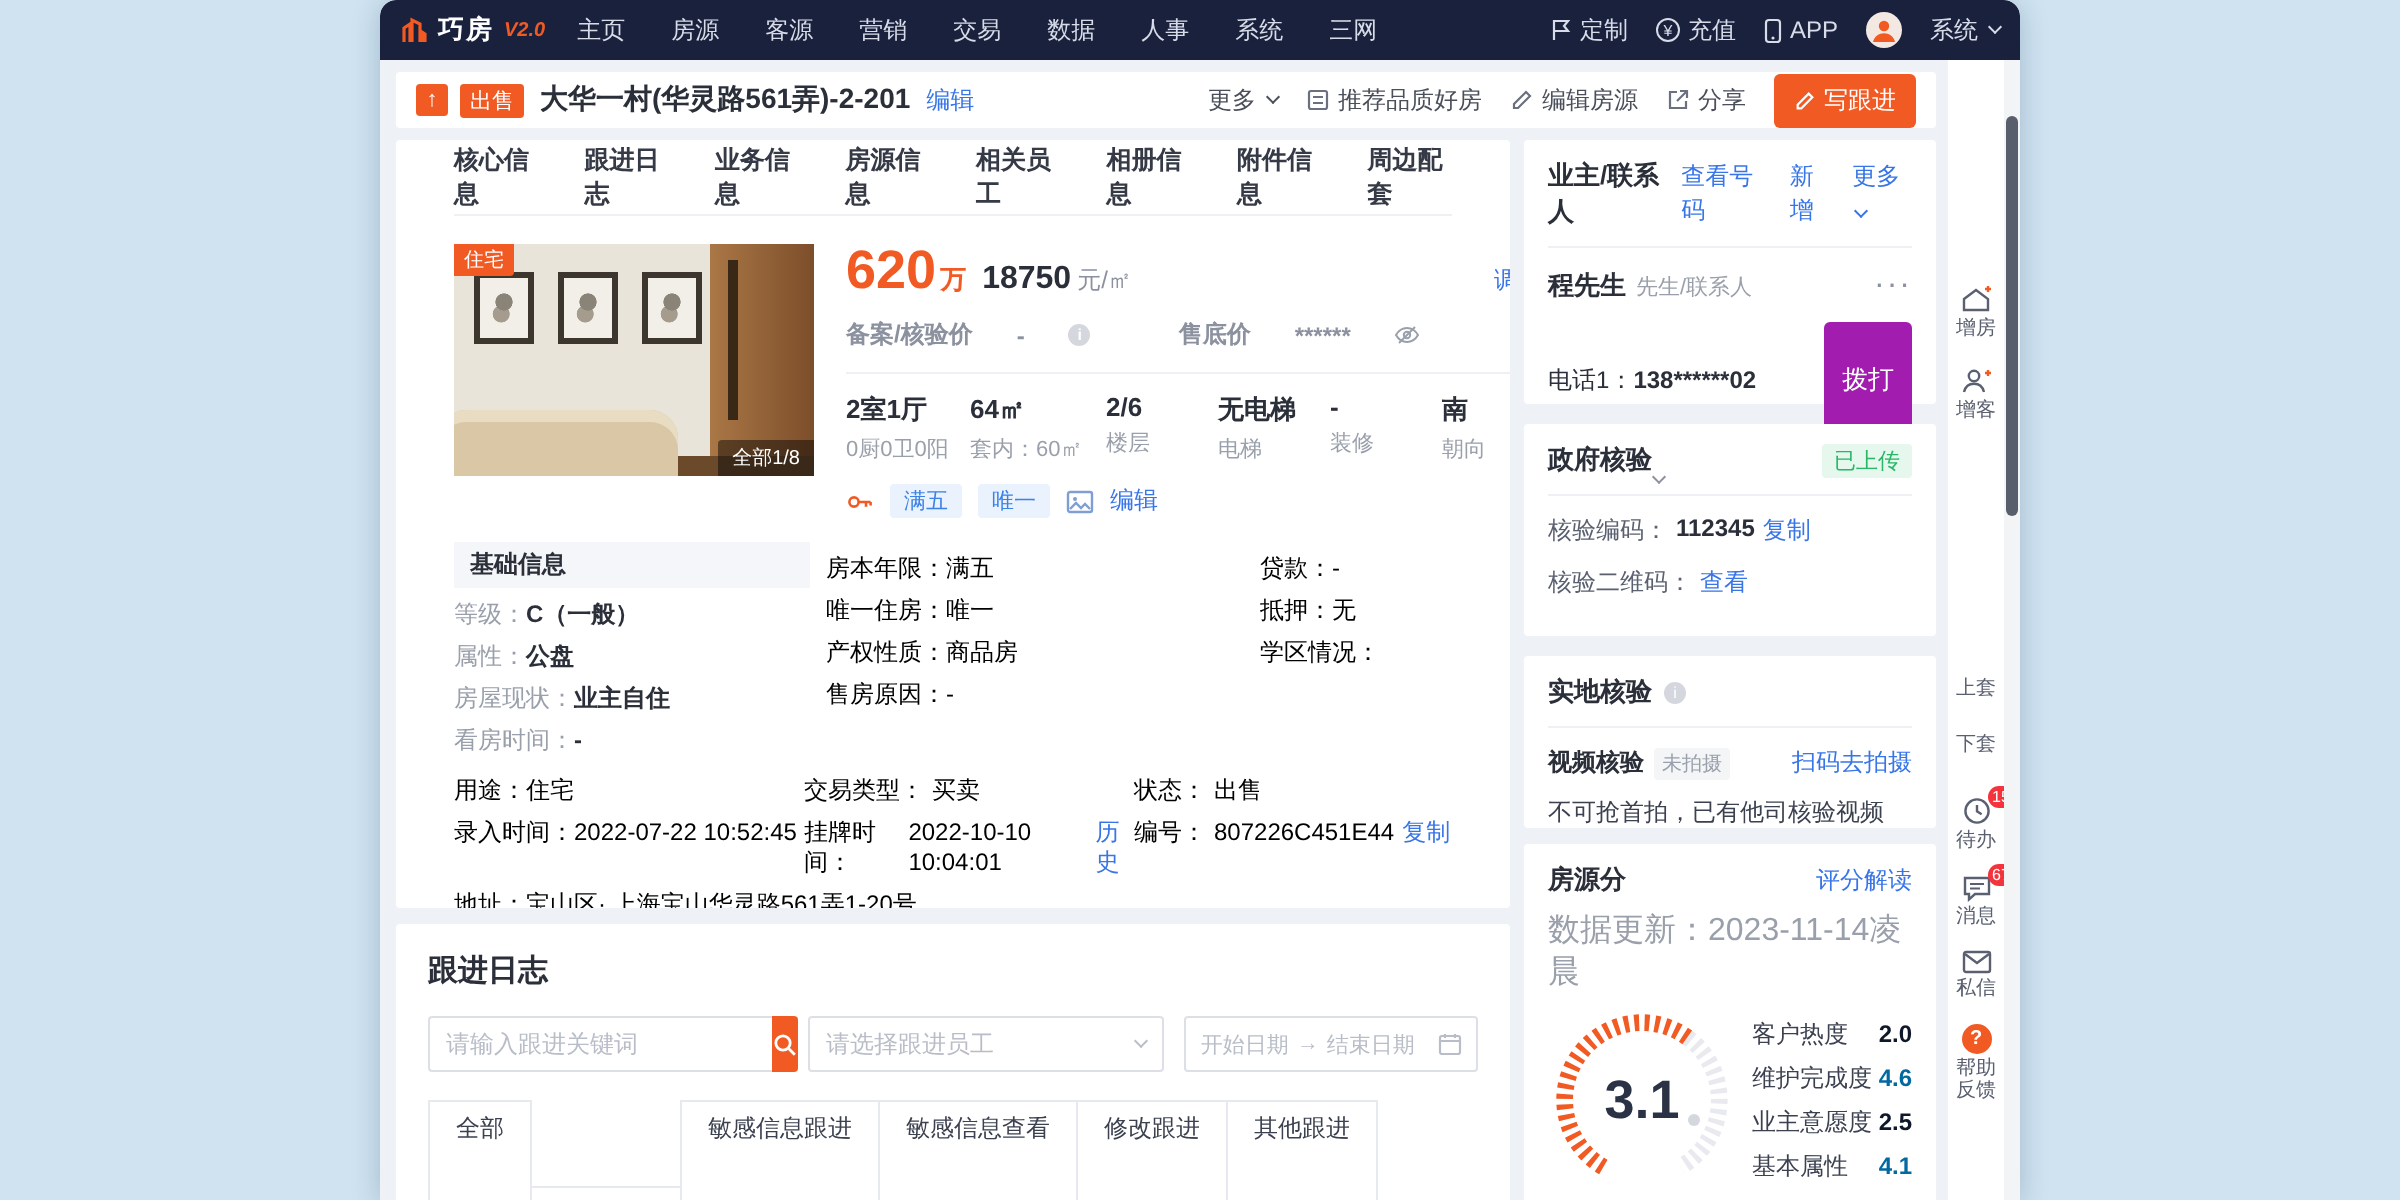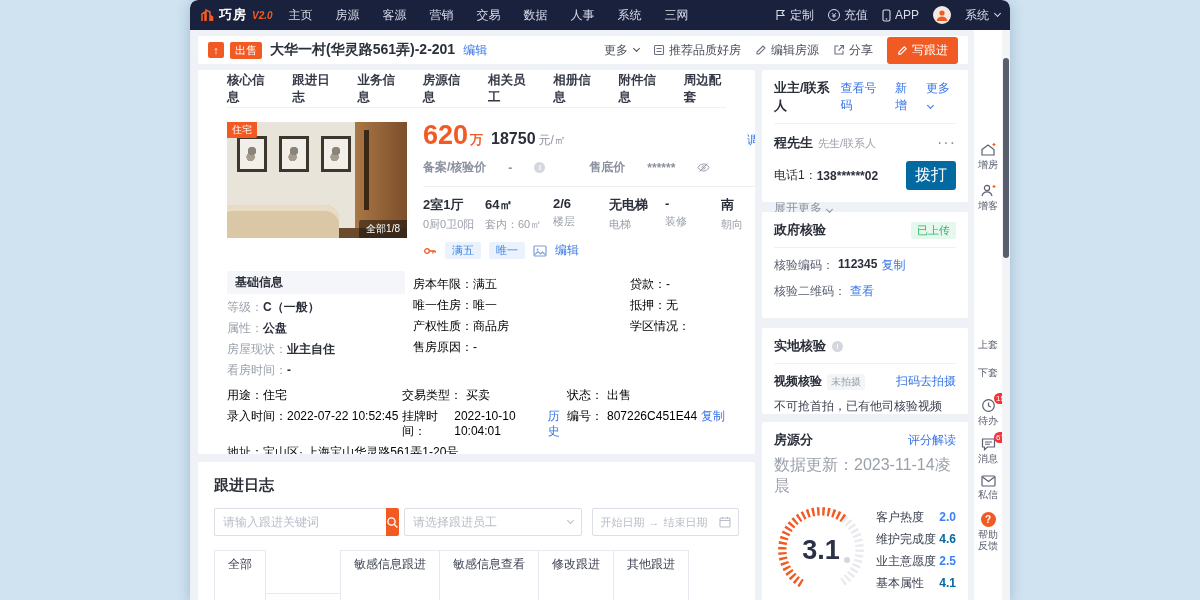--- a/index.html
+++ b/index.html
@@ -112,41 +112,41 @@
   .sc-head { display:flex; align-items:center; }
   .sc-title { font-size:13px; font-weight:bold; color:#2b2f3a; }
   .sc-links { margin-left:auto; display:flex; gap:8px; }
   .sc-divider { border:none; border-top:1px solid #eef0f4; margin:8px 0 0; }
   .contact-card { height:132px; }
   .c-name-row { display:flex; align-items:center; margin-top:10px; }
   .c-name { font-size:13px; font-weight:bold; color:#2b2f3a; }
   .c-role { font-size:11px; color:#9aa0ab; margin-left:5px; }
   .c-more { margin-left:auto; color:#8b919e; cursor:pointer; letter-spacing:1px; }
   .c-phone-row { display:flex; align-items:center; margin-top:9px; font-size:12px; color:#2b2f3a; }
-  .btn-call { margin-left:auto; background:#0369a1; color:#fff; border:none; border-radius:3px; font-size:16px; padding:4px 9px; cursor:pointer; }
+  .btn-call { margin-left:auto; background:#a21caf; color:#fff; border:none; border-radius:3px; font-size:13px; padding:20px 9px; cursor:pointer; }
   .c-expand { margin-top:10px; font-size:12px; color:#8b919e; cursor:pointer; }
   .gov-card { margin-top:10px; height:106px; }
   .badge-green { margin-left:auto; background:#e6f7ee; color:#27b766; font-size:11px; padding:1px 6px; border-radius:2px; }
   .g-row { display:flex; margin-top:9px; font-size:12px; color:#5a6070; gap:4px; }
   .g-row .gv { color:#2b2f3a; font-weight:bold; }
   .site-card { margin-top:10px; height:86px; }
   .s-row { display:flex; align-items:center; margin-top:9px; font-size:12px; }
   .s-bold { font-weight:bold; color:#2b2f3a; }
   .badge-gray { background:#f4f5f7; color:#9aa0ab; font-size:10px; padding:1px 4px; border-radius:2px; margin-left:5px; }
   .s-note { margin-top:8px; font-size:12px; color:#3c4150; }
   .score-card { margin-top:8px; flex:1; }
   .updated { font-size:16px; color:#9aa0ab; margin-top:6px; }
   .gaugewrap { display:flex; margin-top:6px; align-items:center; }
   .gauge { position:relative; width:94px; height:94px; flex:none; }
   .gauge .num { position:absolute; left:0; top:0; width:100%; height:100%; display:flex; align-items:center; justify-content:center; font-size:27px; font-weight:bold; color:#2b3245; }
   .gauge .dot { position:absolute; right:18px; bottom:34px; width:6px; height:6px; border-radius:50%; background:#d4d7dd; }
   .metrics { flex:1; margin-left:8px; }
   .metric { display:flex; font-size:12px; color:#3c4150; line-height:22px; }
   .metric b { margin-left:auto; color:#0369a1; }
-  .metric b.red { color:#3b82f6; }
+  .metric b.red { color:#0f172a; }
   .beat { font-size:12px; color:#3c4150; margin-top:4px; }
   .m-row { display:flex; margin-top:9px; font-size:12.5px; font-weight:bold; color:#2b2f3a; }
   .m-row b { margin-left:auto; }
 
   
   .rail { position:absolute; top:30px; right:8px; bottom:0; width:28px; background:#fff; display:flex; flex-direction:column; align-items:center; }
   .rail-item { display:flex; flex-direction:column; align-items:center; gap:2px; font-size:10px; color:#5a6070; cursor:pointer; position:relative; }
   .rail-item .lbl { width:24px; text-align:center; line-height:11px; }
   .rbadge { position:absolute; top:-5px; right:-7px; background:#f4333c; color:#fff; font-size:8px; line-height:11px; min-width:13px; text-align:center; border-radius:7px; padding:0 2px; }
   .scrollbar { position:absolute; top:30px; right:0; bottom:0; width:8px; background:#f3f4f6; }

